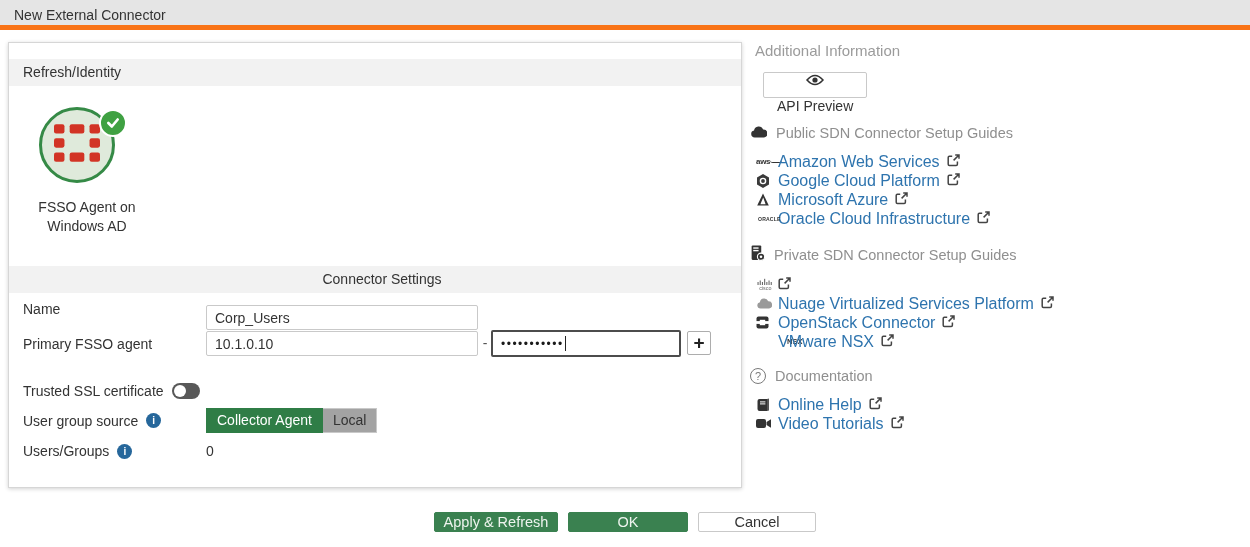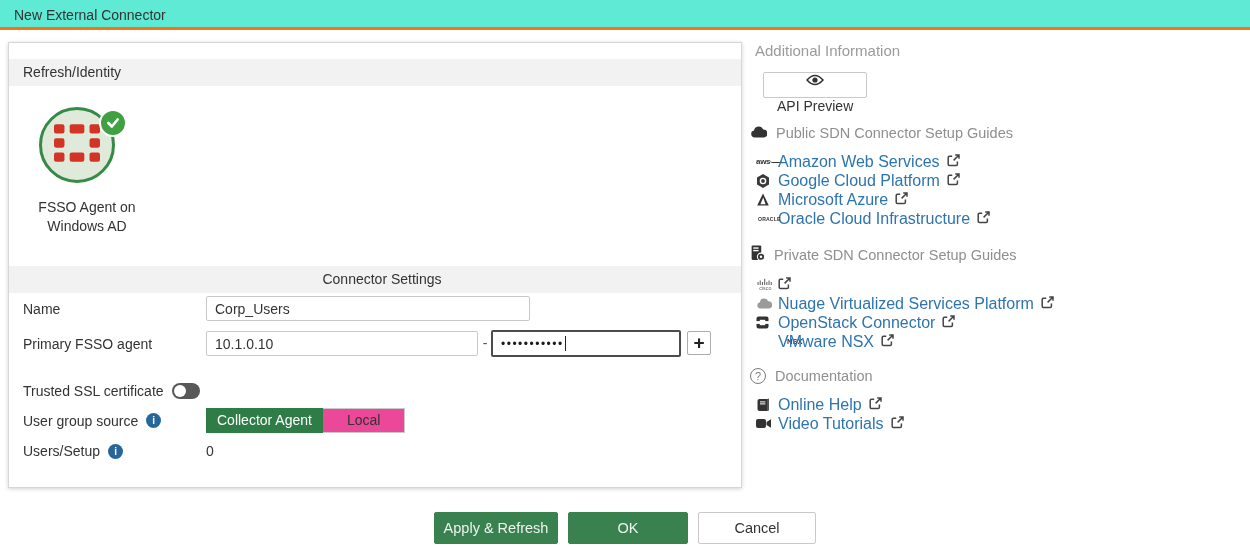--- a/index.html
+++ b/index.html
@@ -1,19 +1,19 @@
 <!DOCTYPE html>
 <html><head>
 <meta charset="utf-8">
 <style>
   * { margin:0; padding:0; box-sizing:border-box; }
   html,body { width:1250px; height:547px; background:#fff; font-family:"Liberation Sans", sans-serif; color:#333; overflow:hidden; position:relative; }
 
   
-  .topbar { position:absolute; left:0; top:0; width:1250px; height:30px; background:#5eead4; border-bottom:3px solid #f97316; }
+  .topbar { position:absolute; left:0; top:0; width:1250px; height:30px; background:#e5e5e5; border-bottom:5px solid #f97316; }
   .topbar-title { line-height:30px; padding-left:14px; font-size:14px; color:#333; }
 
   
   .panel { position:absolute; left:8px; top:42px; width:734px; height:446px; background:#fff; border:1px solid #d6d6d6; box-shadow:0 1px 4px rgba(0,0,0,.18); }
   .strip { position:absolute; left:0; right:0; height:27px; background:#f2f2f2; font-size:14px; line-height:27px; padding-left:14px; color:#333; }
   .strip1 { top:16px; }
   .strip2 { top:223px;text-align:center; }
 
   
   .endpoint-circle { position:absolute; left:30px; top:64px; width:76px; height:76px; border:3px solid #358a46; border-radius:50%; background:#dfeadb; display:flex; align-items:center; justify-content:center; cursor:pointer; }
@@ -29,21 +29,21 @@
   .dash { position:absolute; left:472px; top:288px; width:8px; text-align:center; line-height:25px; font-size:14px; color:#555; }
   .plus-btn { position:absolute; left:678px; top:288px; width:24px; height:24px; border:1px solid #adadad; border-radius:2px; background:#fff; font-size:19px; font-weight:bold; line-height:21px; text-align:center; color:#222; cursor:pointer; }
 
   .toggle { width:28px; height:16px; border-radius:8px; background:#585858; position:relative; cursor:pointer; }
   .toggle .knob { position:absolute; left:2px; top:2px; width:12px; height:12px; border-radius:50%; background:#fff; }
 
   .info-icon { width:15px; height:15px; border-radius:50%; background:#26679b; color:#fff; font-size:10px; font-weight:bold; display:inline-flex; align-items:center; justify-content:center; cursor:pointer; }
 
   .segmented { position:absolute; left:197px; top:365px; display:flex; align-items:stretch; height:25px; }
   .seg-on { background:#2f7d46; color:#fff; font-size:14px; line-height:25px; padding:0 11px; cursor:pointer; }
-  .seg-off { background:#ec4899; color:#333; font-size:14px; line-height:23px; padding:0 24px; border:1px solid #c9c9c9; border-left:none; cursor:pointer; }
+  .seg-off { background:#a3a3a3; color:#333; font-size:14px; line-height:23px; padding:0 10px; border:1px solid #c9c9c9; border-left:none; cursor:pointer; }
 
   .value-text { position:absolute; left:197px; font-size:14px; color:#333; }
 
   
   .sidebar { position:absolute; left:748px; top:42px; width:490px; }
   .sb-title { margin-left:7px; font-size:15px; color:#9b9b9b; }
   .api-btn { margin:13px 0 0 15px; display:inline-flex; align-items:center; gap:9px; height:26px; padding:0 13px; background:#fff; border:1px solid #c9c9c9; border-radius:2px; font-size:14px; color:#333; cursor:pointer;flex-direction:column; }
   .sb-section { display:flex; align-items:center; gap:9px; padding-left:2px; font-size:14.5px; color:#8f8f8f; }
   .sec-public { margin-top:27px; }
   .sec-private { margin-top:17px; }
@@ -55,21 +55,21 @@
   .brand-txt { font-weight:bold; color:#333; }
   .aws-wrap { display:inline-flex; flex-direction:row; align-items:center; line-height:1; }
   .aws-txt { font-size:8px; letter-spacing:-0.3px; }
   .aws-smile { width:12px; height:3px; border-bottom:1.3px solid #333; border-radius:0 0 7px 7px; }
   .oracle-txt { font-size:6px; transform:scale(.85); letter-spacing:.2px; }
   .nsx-txt { font-size:7.5px;padding-left:31px; }
   .q-icon { width:16px; height:16px; border:1.5px solid #7a7a7a; border-radius:50%; color:#7a7a7a; font-size:11px; display:inline-flex; align-items:center; justify-content:center; }
 
   
   .footer { position:absolute; left:0; top:512px; width:1250px; display:flex; justify-content:center; gap:10px; }
-  .btn { height:32px; font-size:14.5px; border-radius:2px; display:flex; align-items:center; justify-content:center; cursor:pointer; font-family:"Liberation Sans", sans-serif; }
+  .btn { height:20px; font-size:14.5px; border-radius:2px; display:flex; align-items:center; justify-content:center; cursor:pointer; font-family:"Liberation Sans", sans-serif; }
   .btn-green { background:#3a8150; color:#eef4ee; border:1px solid #3a8150; }
   .btn-apply { width:124px; }
   .btn-ok { width:120px; }
   .btn-cancel { width:118px; background:#fff; color:#333; border:1px solid #c9c9c9; }
 </style>
 </head>
 <body>
 
 <div class="topbar">
   <div class="topbar-title">New External Connector</div>
@@ -101,21 +101,21 @@
       </svg>
   </div>
   <div class="card-label">
     <div>FSSO Agent on</div>
     <div>Windows AD</div>
   </div>
 
   <div class="strip strip2">Connector Settings</div>
 
   <div class="row-label" style="top:253px; height:25px;">Name</div>
-  <input class="txt-input" style="left: 197px; top: 253px; width: 324px;" value="Corp_Users">
+  <input class="txt-input" style="left: 197px; top: 262px; width: 272px;" value="Corp_Users">
 
   <div class="row-label" style="top:288px; height:25px;">Primary FSSO agent</div>
   <input class="txt-input" style="left: 197px; top: 288px; width: 272px;" value="10.1.0.10">
   <div class="dash">-</div>
   <div class="pwd-box">
     <span class="pwd-dots">•••••••••••</span>
     <span class="caret"></span>
   </div>
   <div class="plus-btn">+</div>
 
@@ -129,21 +129,21 @@
   <div class="row-label" style="top:365px; height:25px;">
     <span>User group source</span>
     <span class="info-icon">i</span>
   </div>
   <div class="segmented">
     <span class="seg-on">Collector Agent</span>
     <span class="seg-off">Local</span>
   </div>
 
   <div class="row-label" style="top:398px; height:20px;">
-    <span>Users/Setup</span>
+    <span>Users/Groups</span>
     <span class="info-icon">i</span>
   </div>
   <div class="value-text" style="top:400px;">0</div>
 </div>
 
 <div class="sidebar">
   <div class="sb-title">Additional Information</div>
 
   <div class="api-btn">
     <span>

